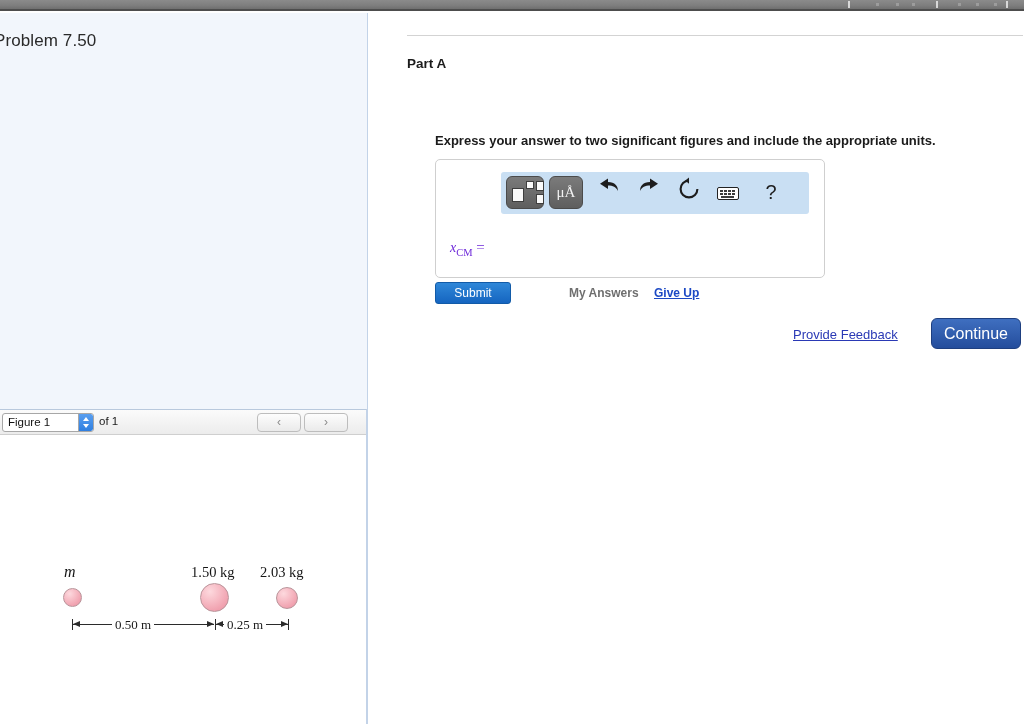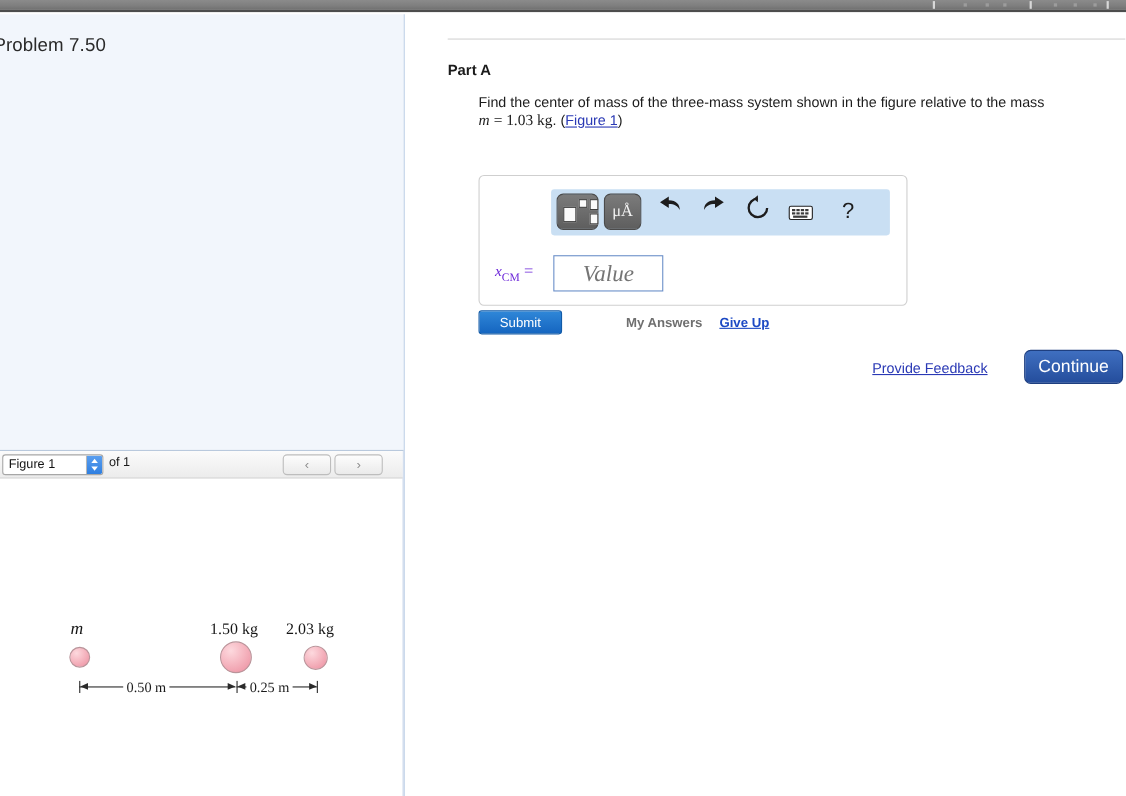--- a/index.html
+++ b/index.html
@@ -313,28 +313,22 @@
     </div>
   </div>
 </div>
 
 <div class="content">
 
   <div class="hr"></div>
 
   <div class="part-title">Part A</div>
 
-  <div class="qtext">
-    <span>Find the center of mass of the three-mass system shown in the figure relative to the mass</span><br>
-    <span class="serif-i">m</span>
-    <span class="serif-n">= 1.03</span>
-    <span class="serif-n">kg</span><span>.</span>
-    <span>(</span><span class="figlink">Figure 1</span><span>)</span>
-  </div>
-
+
+  <div class="instr">Express your answer to two significant figures and include the appropriate units.</div>
 
   <div class="answerbox">
 
     <div class="mathtoolbar">
 
       <div class="tb-btn b1">
         <span>
           <span class="sq" style="left:5px;  top:11px; width:12px; height:14px;"></span>
           <span class="sq" style="left:19px; top:4px;  width:8px;  height:8px;"></span>
           <span class="sq" style="left:29px; top:4px;  width:8px;  height:10px;"></span>
@@ -380,21 +374,20 @@
       </div>
 
       <div class="tb-icon help">?</div>
     </div>
 
     <div class="var-label">
       <i class="serif-i">x</i><sub>CM</sub>
       <span>=</span>
     </div>
 
-    <input class="field value" placeholder="Value" style="">
   </div>
 
   <div class="submit-btn">Submit</div>
   <div class="my-answers">My Answers</div>
   <div class="give-up">Give Up</div>
 
   <div class="provide-feedback">Provide Feedback</div>
   <div class="continue-btn">Continue</div>
 </div>
 

